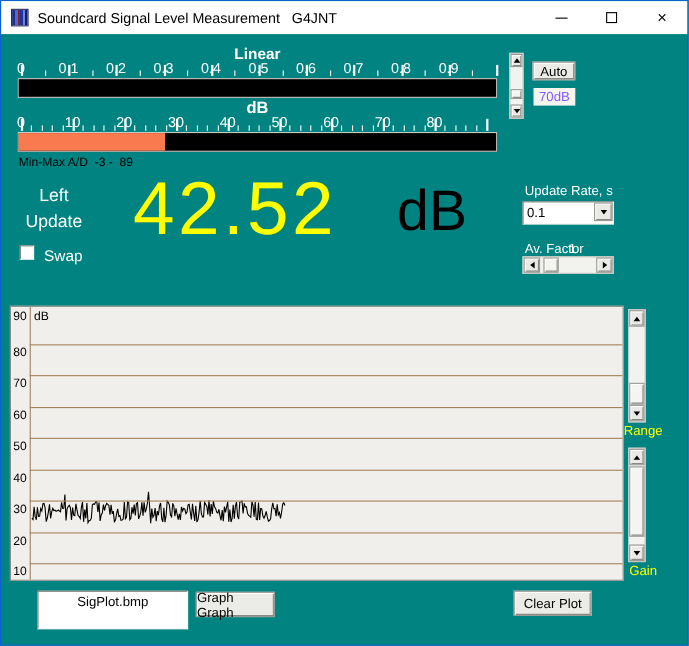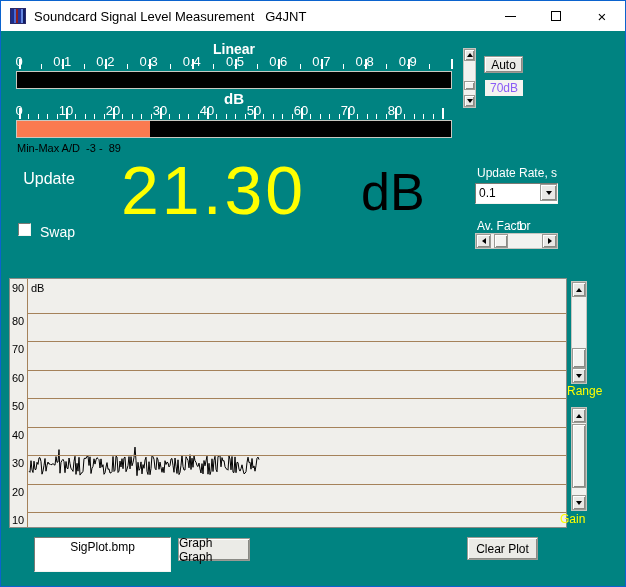--- a/index.html
+++ b/index.html
@@ -87,21 +87,21 @@
   
   #plot-panel { left:8px; top:277px; width:558px; height:250px; background:var(--plotbg,#f0efeb); border:1px solid #8b8b85; }
   #plot-inner { position:absolute; inset:0; overflow:hidden; }
   .gridline { position:absolute; left:17px; right:0; height:1px; background:var(--grid,#a5825a); }
   #y-axis-line { position:absolute; left:17px; top:0; bottom:0; width:1px; background:var(--grid,#a5825a); }
   .ylab { position:absolute; left:2px; width:15px; font-size:11px; color:#000; }
   #plot-unit { position:absolute; left:21px; top:3px; font-size:11px; color:#000; }
   #trace-svg { position:absolute; left:0; top:0; }
 
   #range-label { left:566px; top:383px; font-size:12px; color:var(--yellow,#ffff00); }
-  #gain-label  { left:559px; top:511px; font-size:12px; color:var(--yellow,#ffff00); }
+  #gain-label  { left:571px; top:511px; font-size:12px; color:var(--yellow,#ffff00); }
 
   
   #file-input { left:33px; top:536px; width:137px; height:35px; font-size:12px; color:#000; text-align:center; line-height:19px; }
   #save-btn  { left:177px; top:537px; width:72px; height:23px; font-size:12px; color:#000; display:flex; align-items:center; justify-content:center; }
   #clear-btn { left:466px; top:536px; width:71px; height:23px; font-size:12px; color:#000; display:flex; align-items:center; justify-content:center; }
 </style>
 </head>
 <body>
 
 <div id="window" style="--teal: #008381; --orange: #fa7a50; --yellow: #ffff00; --grid: #a5825a; --plotbg: #f0efeb;">
@@ -231,25 +231,26 @@
       </div>
     <div class="thumb" style="left:0; top:32px; width:11px; height:9px;"></div>
     <div class="btn" style="left:0; bottom:0; width:11px; height:12px;">
         <div class="tri-down"></div>
       </div>
   </div>
   <div id="auto-btn" class="abs raised">Auto</div>
   <div id="range70-box" class="abs">70dB</div>
 
   <div id="channel-block" class="abs">
+    <div>Left</div>
     <div>Update</div>
   </div>
   <div id="swap-box" class="abs sunken"></div>
   <div id="swap-label" class="abs">Swap</div>
-  <div id="big-value" class="abs">21.30</div>
+  <div id="big-value" class="abs">42.52</div>
   <div id="big-unit" class="abs">dB</div>
 
   <div id="upd-label" class="abs">Update Rate, s</div>
   <div id="combo" class="abs">
     <div class="field sunken"></div>
     <div class="val">0.1</div>
     <div class="drop">
         <div class="tri-down"></div>
       </div>
   </div>

